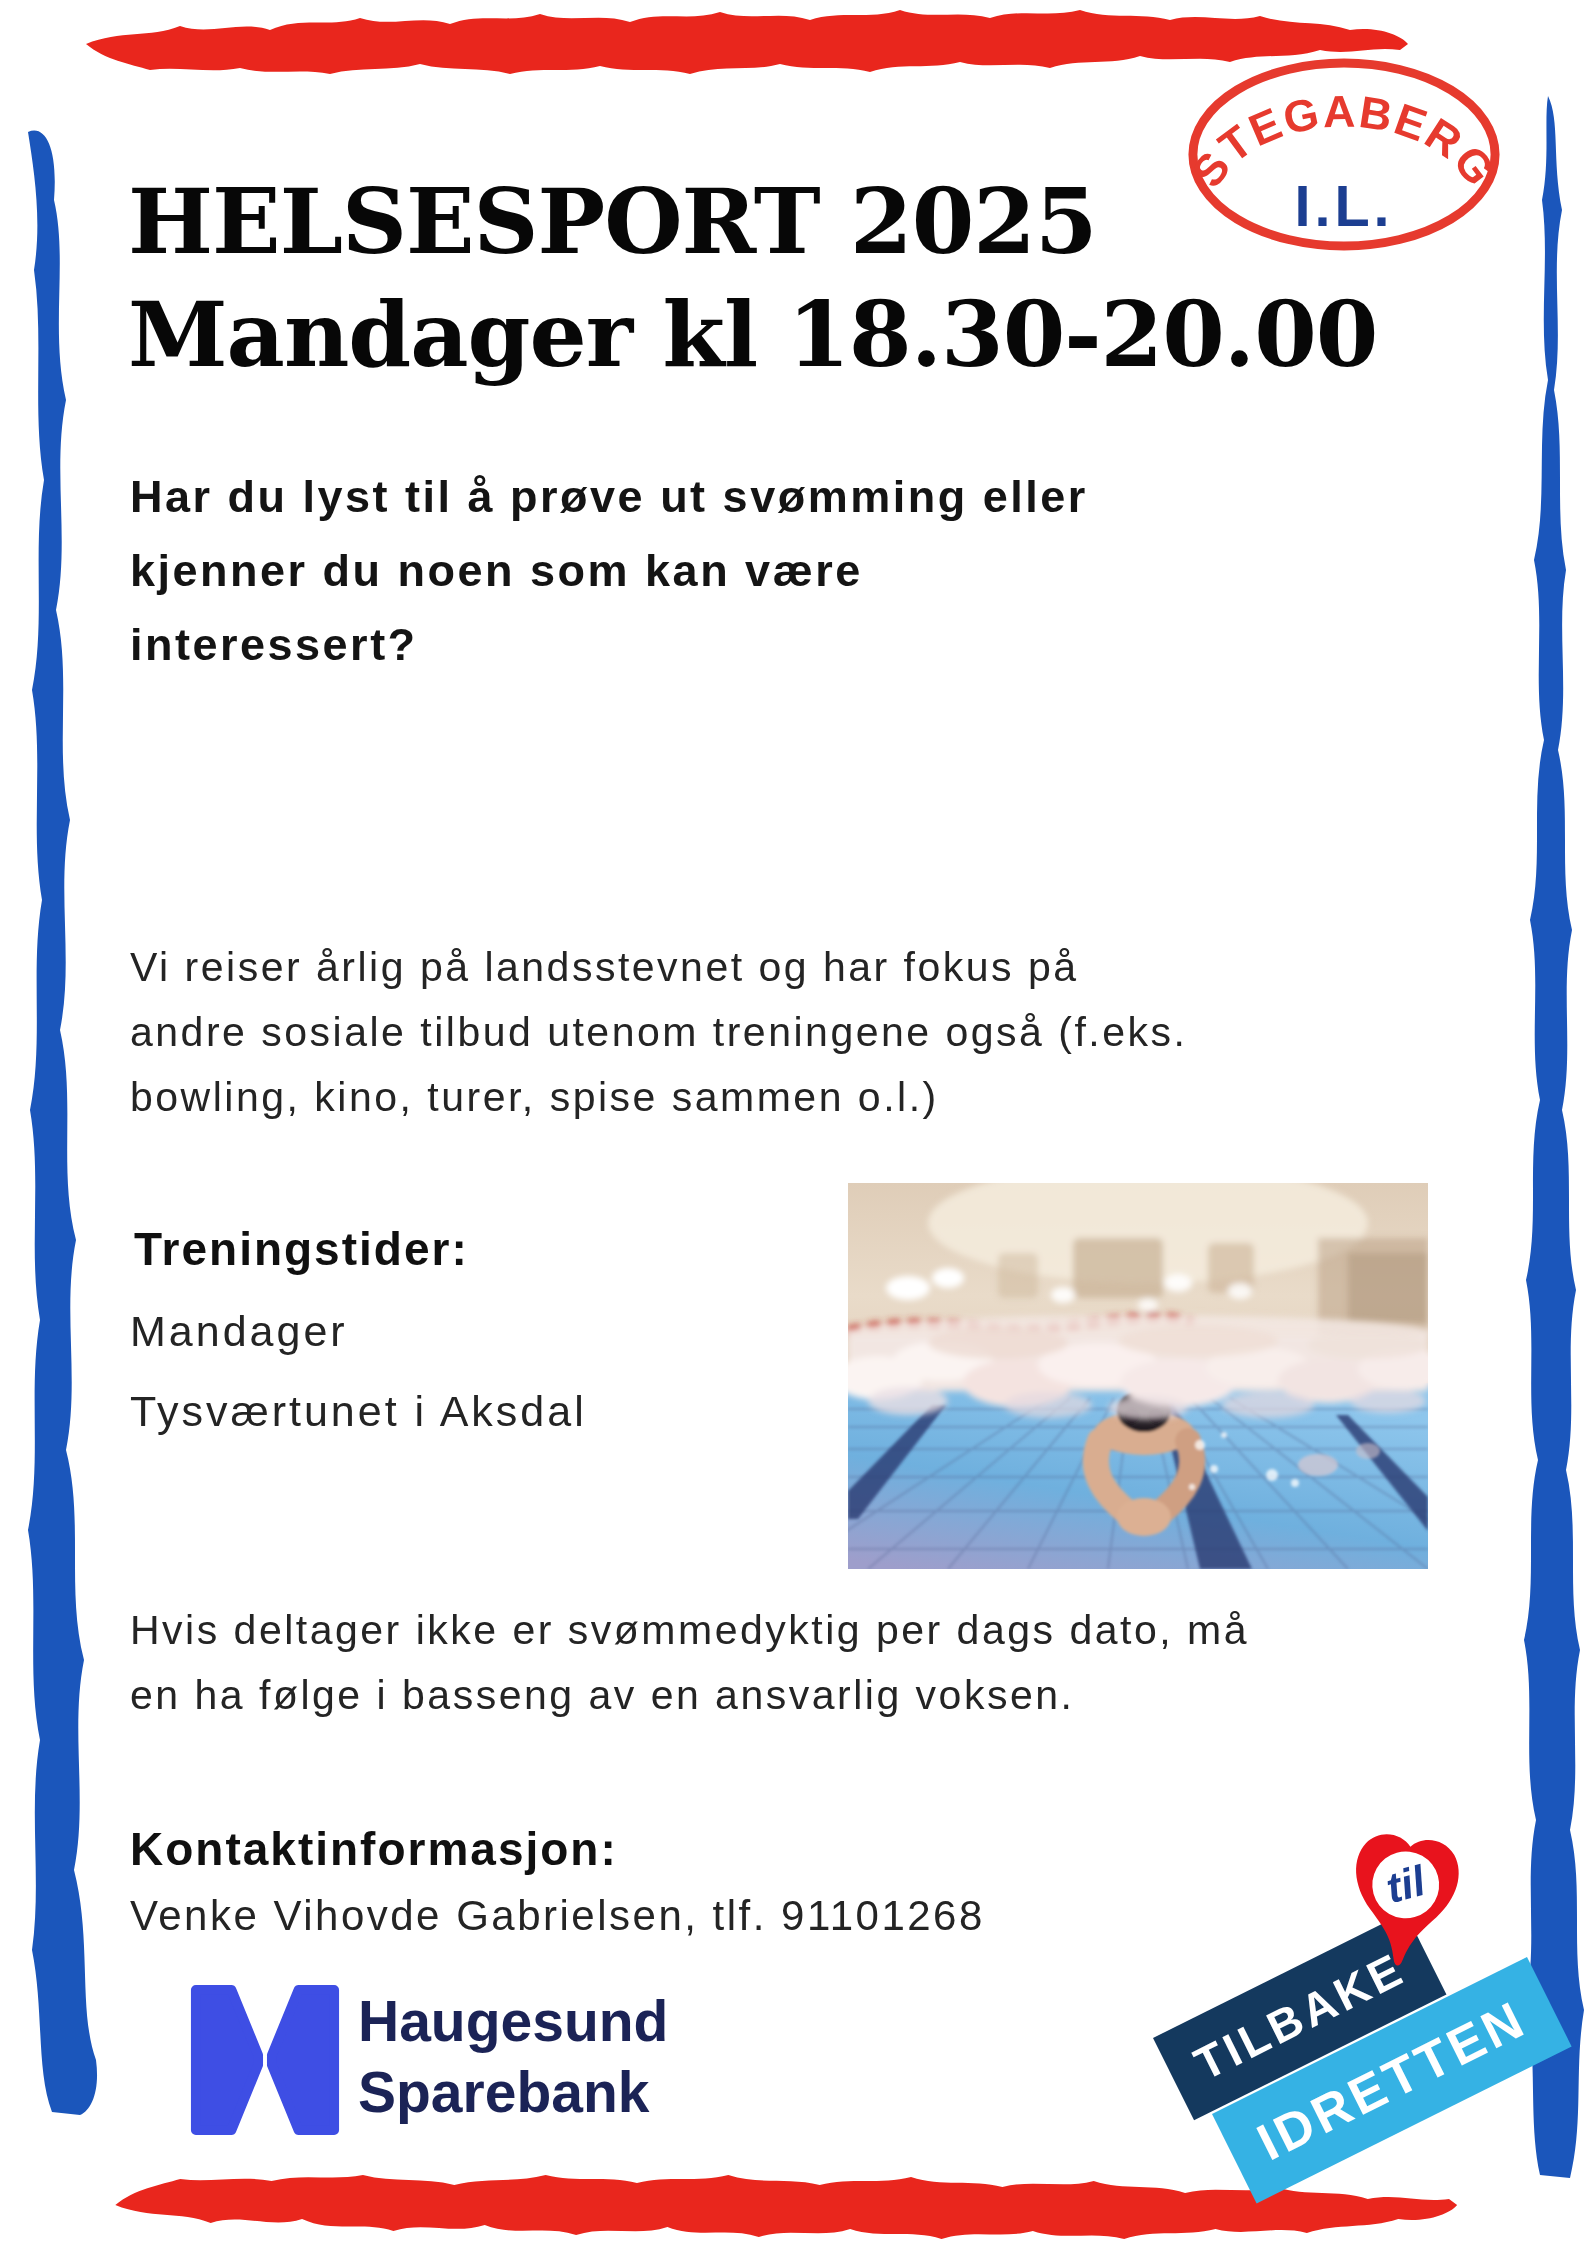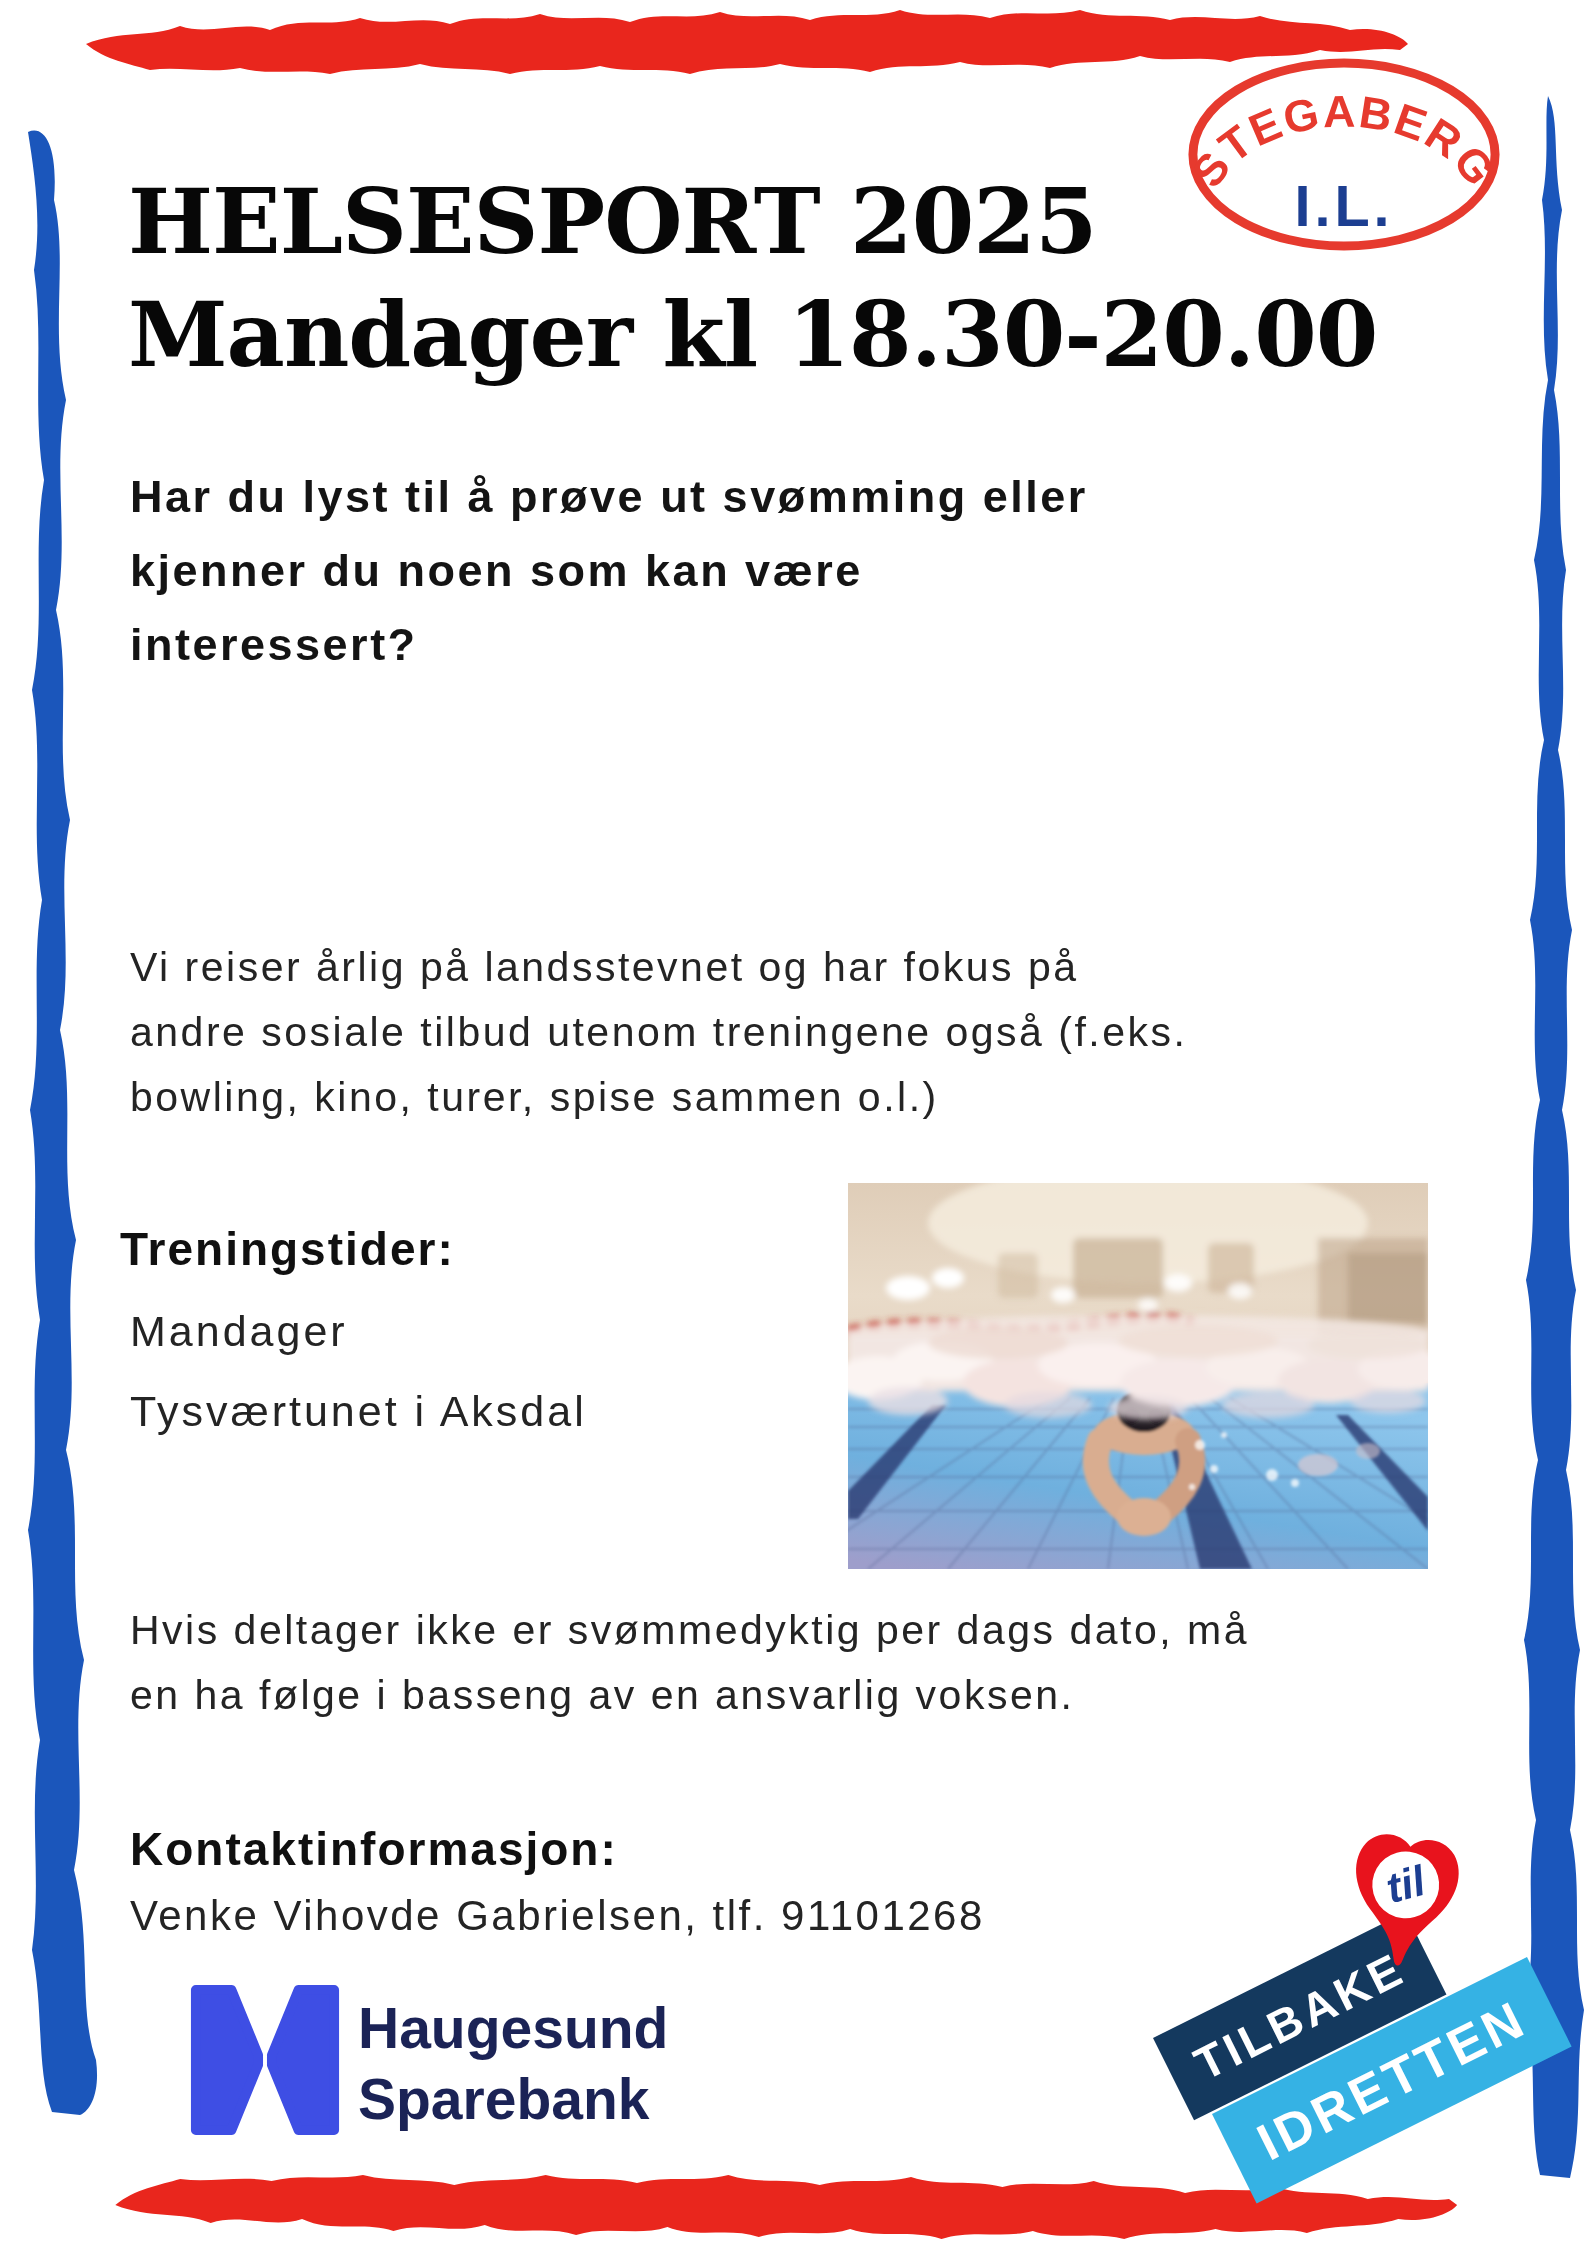--- a/index.html
+++ b/index.html
@@ -12,28 +12,28 @@
          font-weight:700;font-size:90px;line-height:1.25;letter-spacing:-1px;color:#070707;}
   
   .lead{left:130px;top:460px;width:1240px;font-size:45px;font-weight:700;
         letter-spacing:2.5px;line-height:1.64;color:#141414;white-space:pre-line;}
   .body{font-size:41px;font-weight:400;letter-spacing:2.5px;line-height:1.58;
         color:#242424;white-space:pre-line;}
   .p1{left:130px;top:748px;width:1340px;}
   .p2{left:130px;top:935px;width:1340px;}
   .note{left:130px;top:1598px;width:1360px;}
   .sub{font-size:46px;font-weight:700;letter-spacing:2px;color:#101010;}
-  .train-head{left:120px;top:1222px;}
+  .train-head{left:134px;top:1222px;}
   .train-lines{left:130px;top:1292px;font-size:43px;letter-spacing:3px;line-height:1.86;color:#242424;}
   .contact-head{left:130px;top:1822px;}
   .contact-line{left:130px;top:1892px;font-size:42px;letter-spacing:2.5px;color:#242424;}
   
   .photo-box{left:848px;top:1183px;width:580px;height:386px;}
   
-  .sponsor{left:186px;top:1978px;display:flex;align-items:center;}
+  .sponsor{left:186px;top:1978px;display:flex;align-items:flex-start;}
   .sponsor-mark{width:158px;height:164px;}
   .sponsor-text{margin-left:14px;margin-top:8px;font-size:57px;font-weight:700;
                 line-height:1.24;color:#1b2356;letter-spacing:0;}
   
   .club-logo{left:1180px;top:55px;width:328px;height:199px;}
   
   .bar{position:absolute;display:flex;align-items:center;justify-content:center;
        transform-origin:top left;color:#ffffff;font-weight:700;}
   .bar-navy{left:1153px;top:2038px;width:282px;height:92px;background:#14395e;
             transform:rotate(-26.5deg);font-size:46px;letter-spacing:4px;}

